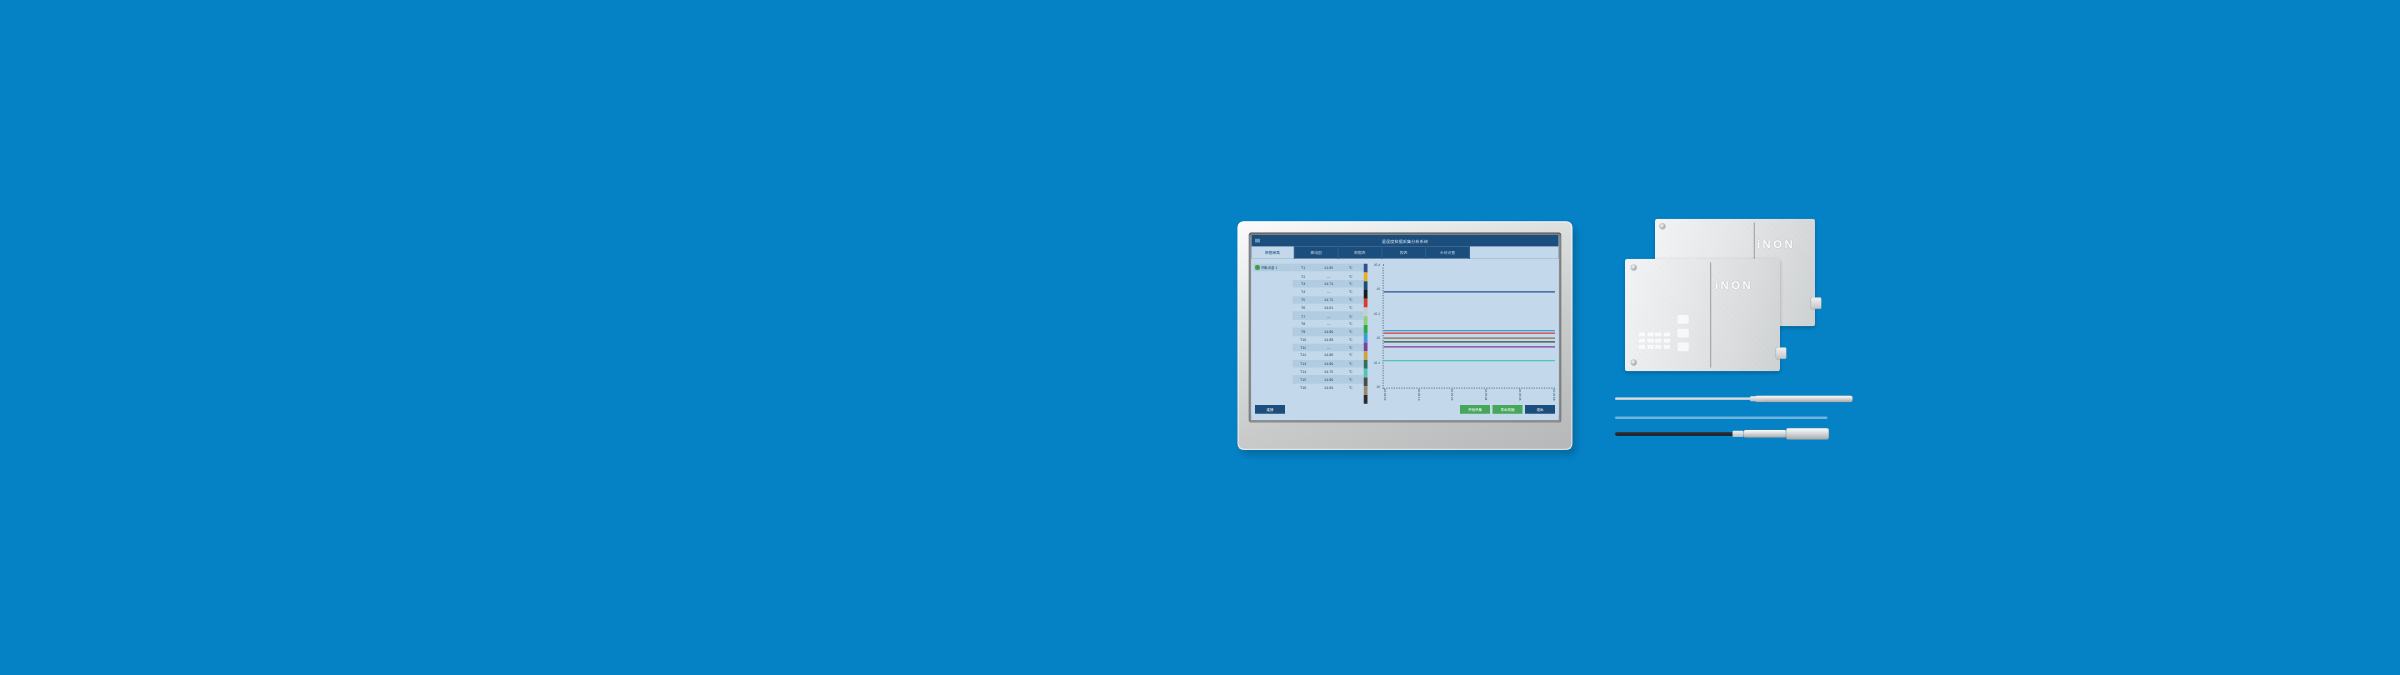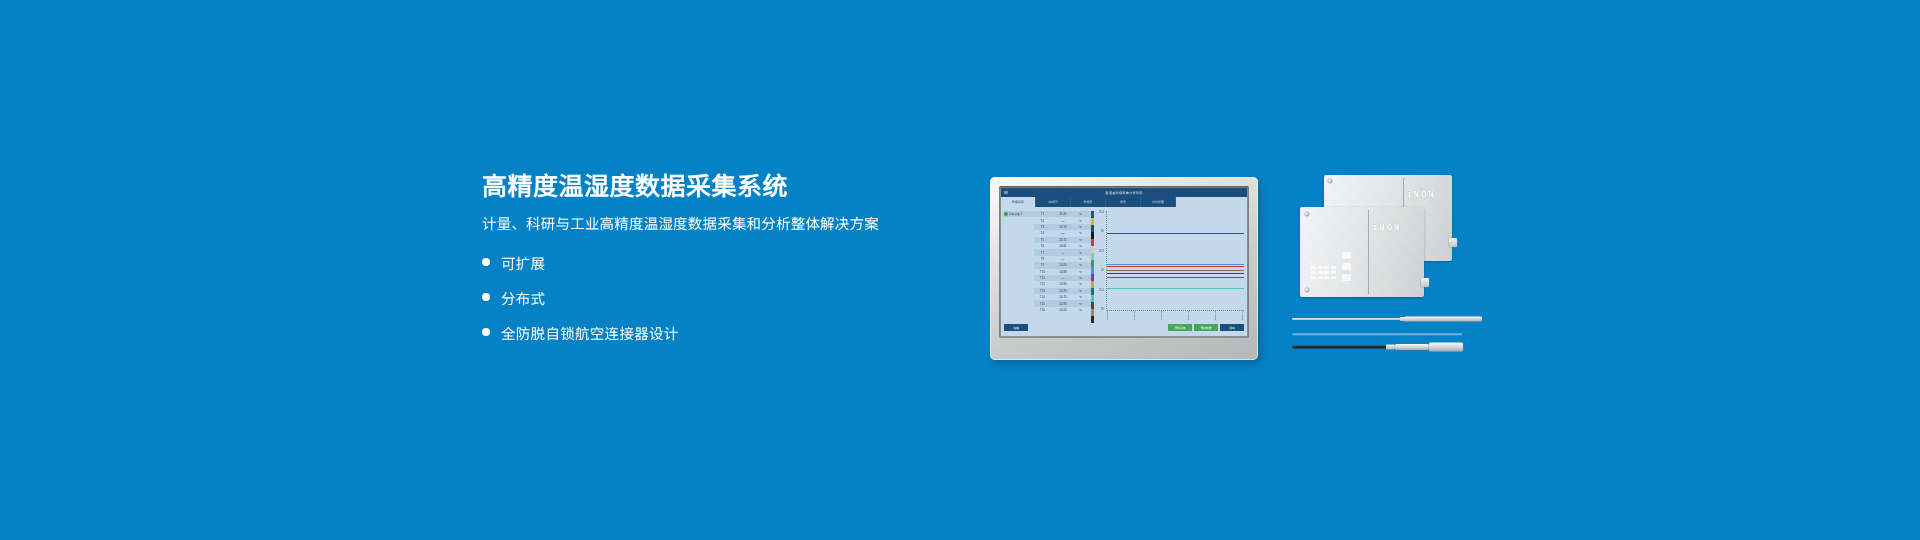--- a/index.html
+++ b/index.html
@@ -343,21 +343,20 @@
     width: 170px;
     height: 122px;
   }
   .box {
     position: absolute;
     border-radius: 2px;
     background:
       repeating-linear-gradient(45deg, rgba(0,0,0,0.016) 0 1px, rgba(255,255,255,0.016) 1px 2px),
       linear-gradient(105deg, #f4f5f6 0%, #e7e9ea 40%, #dcdedf 70%, #cfd2d3 100%);
     box-shadow: 0 1px 3px rgba(0,0,0,0.25);
-    font-family: Liberation Mono, monospace;
   }
   .box-back {
     left: 24px;
     top: 0px;
     width: 128px;
     height: 86px;
   }
   .box-front {
     left: 0px;
     top: 32px;
@@ -456,38 +455,20 @@
     transform: translateY(-50%);
     border-radius: 1px;
     background: linear-gradient(180deg, #f2f3f4, #b9bdbf);
   }
 </style>
 </head>
 <body>
 
 <div class="banner">
 
-  <div class="copy">
-    <h1 class="headline">高精度温湿度数据采集系统</h1>
-    <p class="subhead">计量、科研与工业高精度温湿度数据采集和分析整体解决方案</p>
-    <ul class="bullets">
-      <li class="bullet-row">
-        <span class="bullet-dot"></span>
-        <span class="bullet-label">可扩展</span>
-      </li>
-      <li class="bullet-row">
-        <span class="bullet-dot"></span>
-        <span class="bullet-label">分布式</span>
-      </li>
-      <li class="bullet-row">
-        <span class="bullet-dot"></span>
-        <span class="bullet-label">全防脱自锁航空连接器设计</span>
-      </li>
-    </ul>
-  </div>
 
   <div class="monitor">
     <div class="monitor-shadow"></div>
     <div class="monitor-bezel"></div>
     <div class="bezel-inner">
       <div class="screen">
 
         <div class="app-titlebar">
           <span class="tb-menu"></span>
           <span class="app-title-text">温湿度数据采集分析系统</span>

